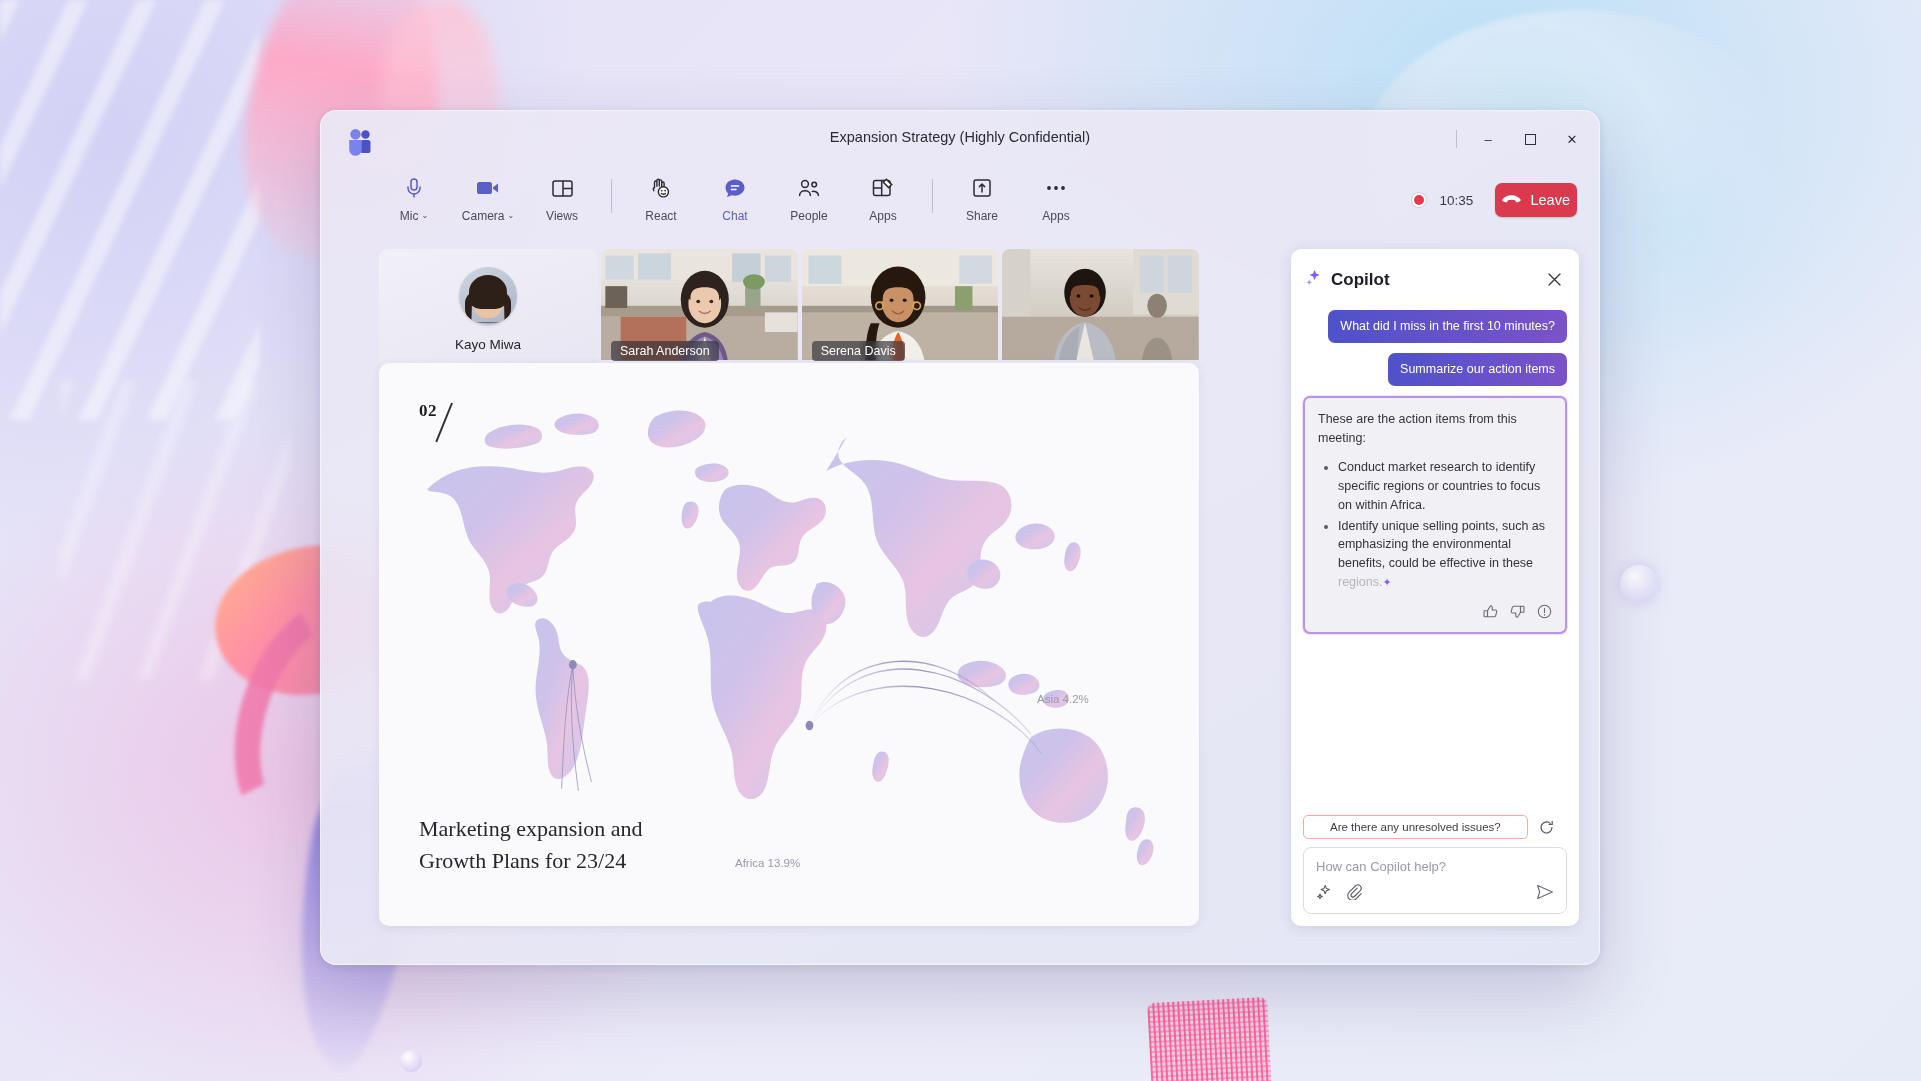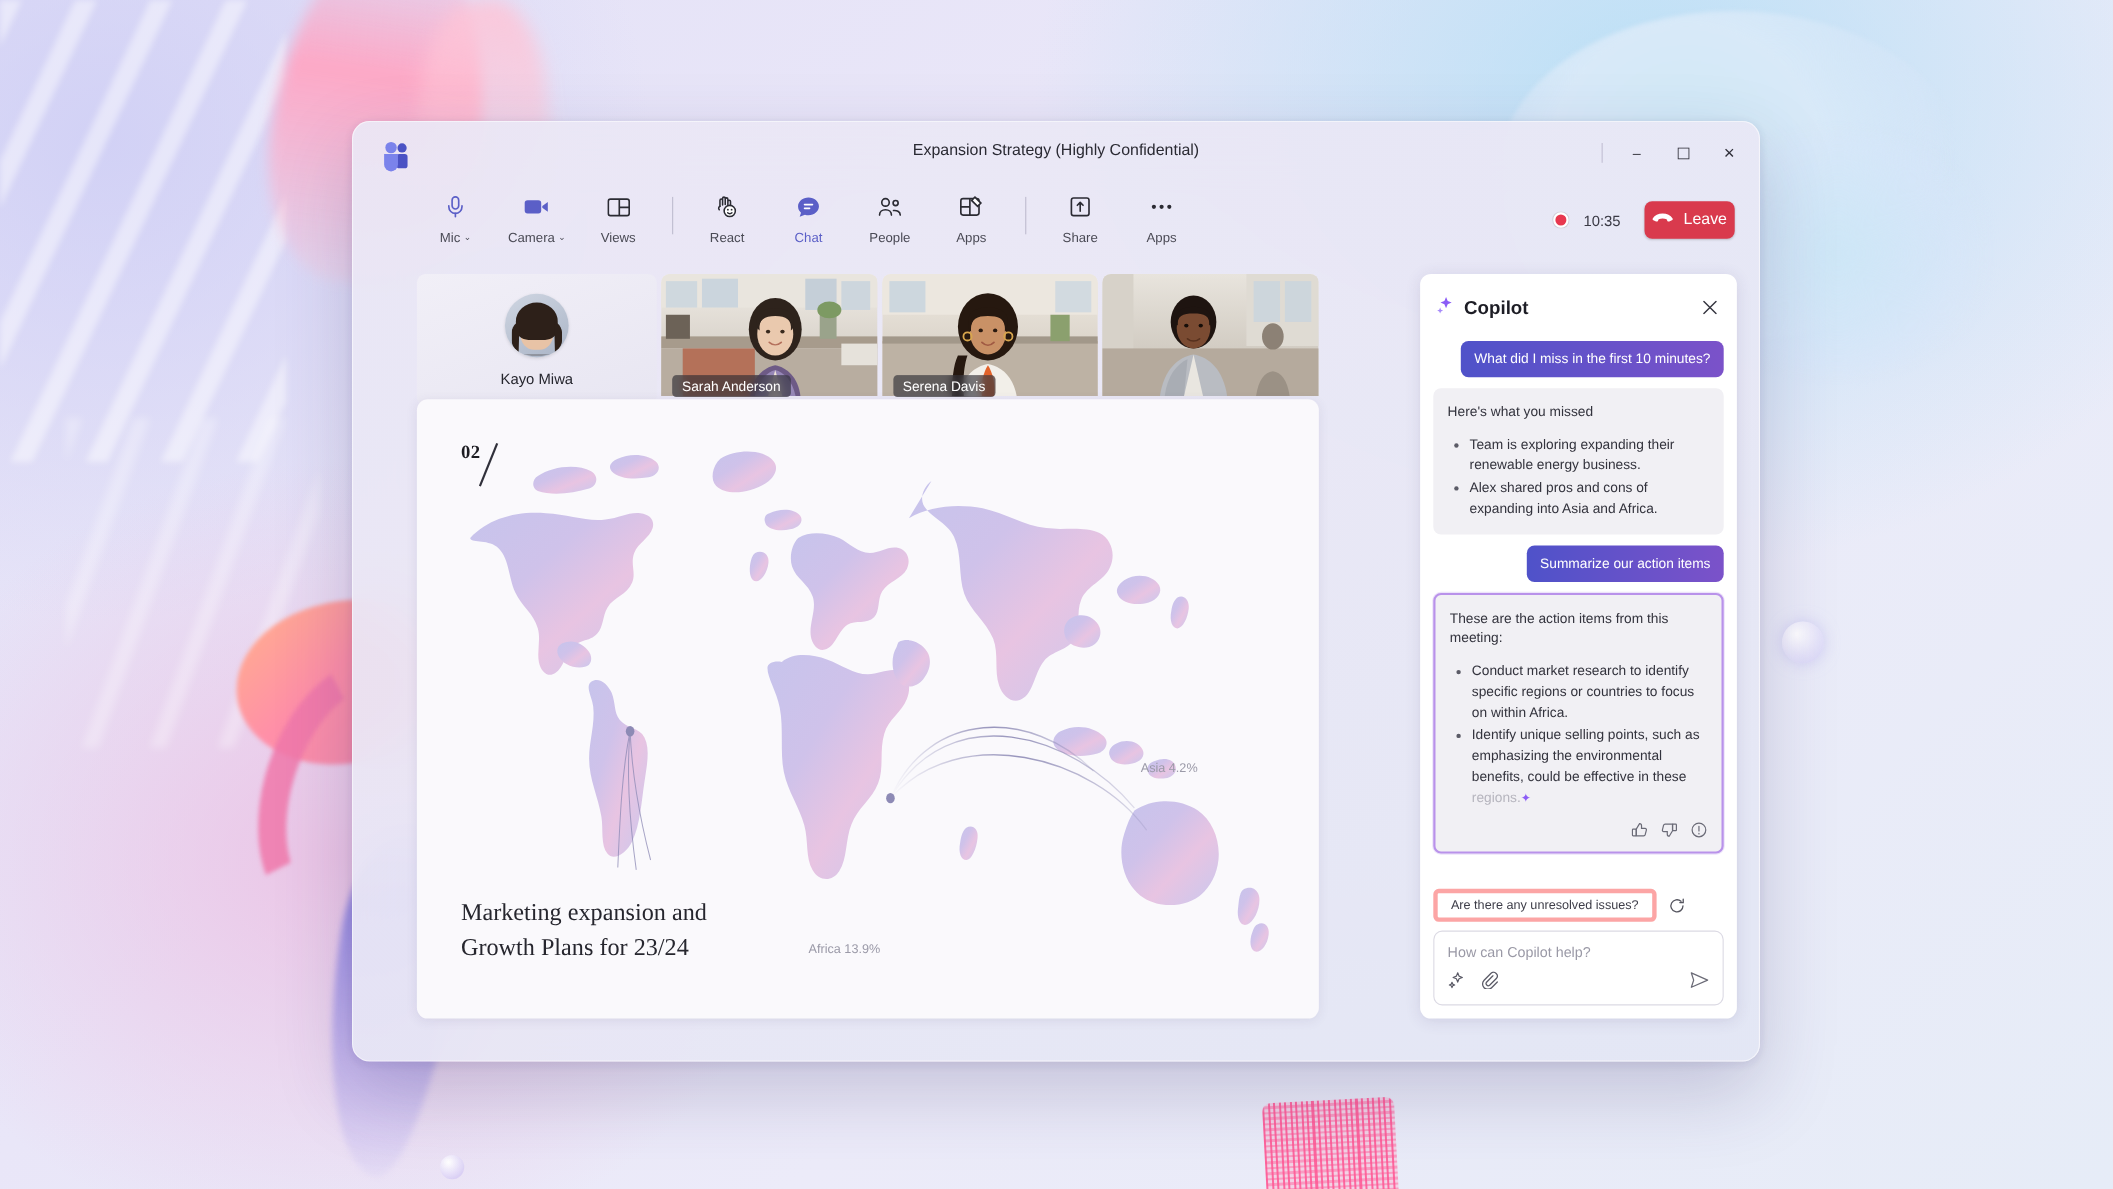--- a/index.html
+++ b/index.html
@@ -143,21 +143,21 @@
     background: #d93a4d; color: #fff; font-size: 14.5px;
     display: flex; align-items: center; gap: 9px; cursor: default;
     box-shadow: 0 1px 2px rgba(0,0,0,.18);
   }
 
   
   #stage { position: absolute; left: 0; right: 0; top: 128px; bottom: 0; }
 
   #video-row {
     position: absolute; left: 58px; top: 138px; right: 400px; height: 120px;
-    display: flex; gap: 0;
+    display: flex; gap: 0; justify-content: flex-end;
   }
   .tile { position: relative; border-radius: 8px; overflow: hidden; }
   .tile.avatar-tile {
     width: 218px; margin-right: 4px;
     background: linear-gradient(160deg,#f1eff7,#e8e6f2);
     display: flex; flex-direction: column; align-items: center; justify-content: center;
   }
   .avatar {
     width: 58px; height: 58px; border-radius: 50%; overflow: hidden;
     background: linear-gradient(150deg,#cfd6e2,#aab4c6);
@@ -255,21 +255,21 @@
   .bot-bubble li { margin-bottom: 2px; }
   .bot-bubble li::marker { color: #5b5b66; }
   .faded { color: #b6b5be; }
   .inline-spark { color: #8b5cf6; font-size: 11px; }
 
   .reactions { display: flex; justify-content: flex-end; gap: 11px; margin-top: 12px; color: #6b6b77; }
   .reactions span { width: 16px; height: 16px; display: flex; align-items: center; justify-content: center; cursor: default; }
 
   #cp-suggest { display: flex; align-items: center; gap: 8px; padding: 6px 12px 0; flex: 0 0 auto; }
   #suggest-chip {
-    border: 4px solid #fca5a5; border-radius: 5px; padding: 5px 12px;
+    border: 1px solid #fca5a5; border-radius: 5px; padding: 5px 26px;
     font-size: 11.5px; color: #3d3d48; background: #fff; cursor: default;
   }
   #refresh-btn { width: 22px; height: 22px; display: flex; align-items: center; justify-content: center;
     color: #55555f; cursor: default; }
 
   #cp-input {
     margin: 8px 12px 12px; border: 1px solid #dcdae4; border-radius: 8px;
     padding: 11px 12px 9px; background: #fff; flex: 0 0 auto;
   }
   #cp-placeholder { font-size: 13px; color: #9a99a6; }
@@ -665,27 +665,20 @@
         <svg width="13" height="13" viewBox="0 0 13 13" stroke="currentColor" stroke-width="1.3" stroke-linecap="round">
           <path d="M1 1l11 11M12 1L1 12"></path>
         </svg>
       </div>
     </div>
 
     <div id="cp-body">
 
       <div class="user-bubble">What did I miss in the first 10 minutes?</div>
 
-      <div class="bot-bubble">
-        <div>Here's what you missed</div>
-        <ul>
-          <li>Team is exploring expanding their renewable energy business.</li>
-          <li>Alex shared pros and cons of expanding into Asia and Africa.</li>
-        </ul>
-      </div>
 
       <div class="user-bubble">Summarize our action items</div>
 
       <div class="bot-bubble hl">
         <div>These are the action items from this meeting:</div>
         <ul>
           <li>Conduct market research to identify specific regions or countries to focus on within Africa.</li>
           <li><span>Identify unique selling points, such as emphasizing the environmental benefits, could be effective in these </span><span class="faded">regions.</span><span class="inline-spark">✦</span></li>
         </ul>
         <div class="reactions">

